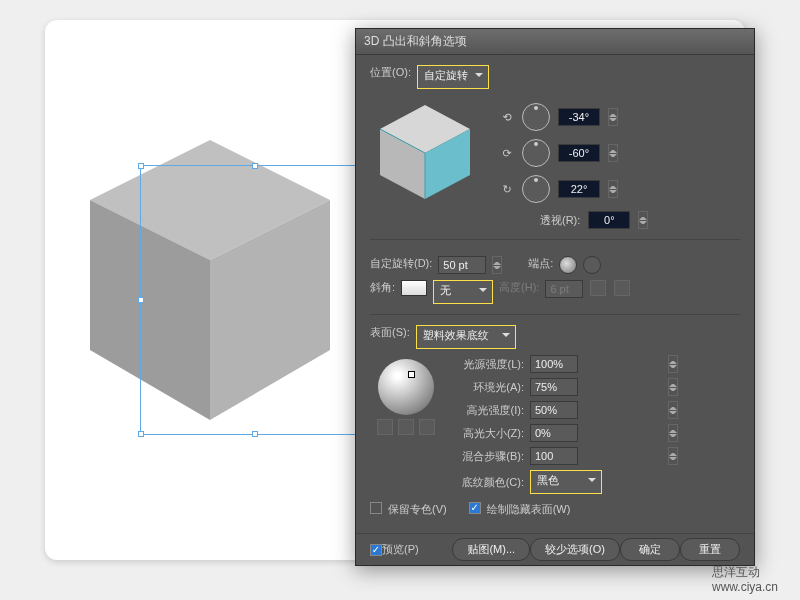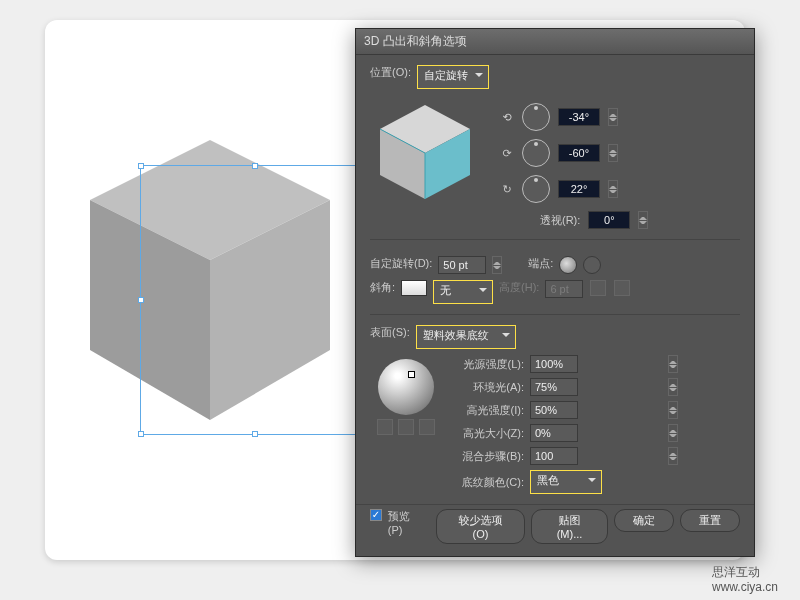--- a/index.html
+++ b/index.html
@@ -38,21 +38,21 @@
 .bevel-sw{width:26px;height:16px;background:linear-gradient(#fff,#ddd);border:1px solid #333}
 .sphere{width:56px;height:56px;border-radius:50%;background:radial-gradient(circle at 35% 30%,#fff 5%,#ccc 35%,#6a6a6a 90%);position:relative;margin:4px 8px}
 .sphere .pt{position:absolute;width:7px;height:7px;border:1px solid #000;background:#fff;top:12px;left:30px}
 .mini-ic{width:16px;height:16px;border:1px solid #666;background:#5a5a5a;display:inline-block;margin:0 1px}
 .surf-grid{display:grid;grid-template-columns:72px 72px 54px 12px;gap:5px 6px;align-items:center;}
 .surf-grid .lab{text-align:right;color:#ccc}
 .cbx{width:12px;height:12px;border:1px solid #888;display:inline-block;vertical-align:middle}
 .cbx.chk{background:#2b79d4}
 .cbx.chk::after{content:"✓";color:#fff;font-size:10px;line-height:10px;display:block;text-align:center}
 .btn{background:#5a5a5a;border:1px solid #3a3a3a;border-radius:11px;color:#eee;padding:3px 14px;font-size:11px;min-width:60px;text-align:center}
-.prevrow{display:flex;align-items:flex-start;gap:6px;padding:4px 14px 12px}
+.prevrow{display:flex;align-items:center;padding:4px 14px 4px}
 .watermark{position:absolute;right:22px;bottom:6px;text-align:left;color:#555;font-size:12px;line-height:1.2}
 .gr{color:#7d7d7d}
 </style>
 </head>
 <body>
 
 <div class="canvas">
   <div class="cube-art">
     <svg viewBox="0 0 260 300">
       <polygon points="130,10 250,70 130,130 10,70" fill="#c0c0c0"></polygon>
@@ -173,29 +173,36 @@
           <span class="lab">混合步骤(B):</span>
           <div class="inp">100</div>
             <span></span>
             <div class="step"></div>
           <span class="lab">底纹颜色(C):</span>
           <div class="sel" style="min-width:50px">黑色</div>
             <span></span>
             <span></span>
         </div>
       </div>
+      <div class="row" style="margin-top:8px">
+        <span class="cbx"></span>
+        <span class="lbl">保留专色(V)</span>
+        <span style="width:10px"></span>
+        <span class="cbx chk"></span>
+        <span class="lbl">绘制隐藏表面(W)</span>
+      </div>
     </div>
   </div>
 
   <div class="prevrow" style="border-top:1px solid #444">
     <span class="cbx chk"></span>
     <span class="lbl">预览(P)</span>
     <div style="flex:1"></div>
+    <div class="btn">贴图(M)...</div>
     <div class="btn">较少选项(O)</div>
-    <div class="btn">贴图(M)...</div>
     <div class="btn">确定</div>
     <div class="btn">重置</div>
   </div>
 </div>
 
 <div class="watermark">
   <div>思洋互动</div>
   <div>www.ciya.cn</div>
 </div>
 

